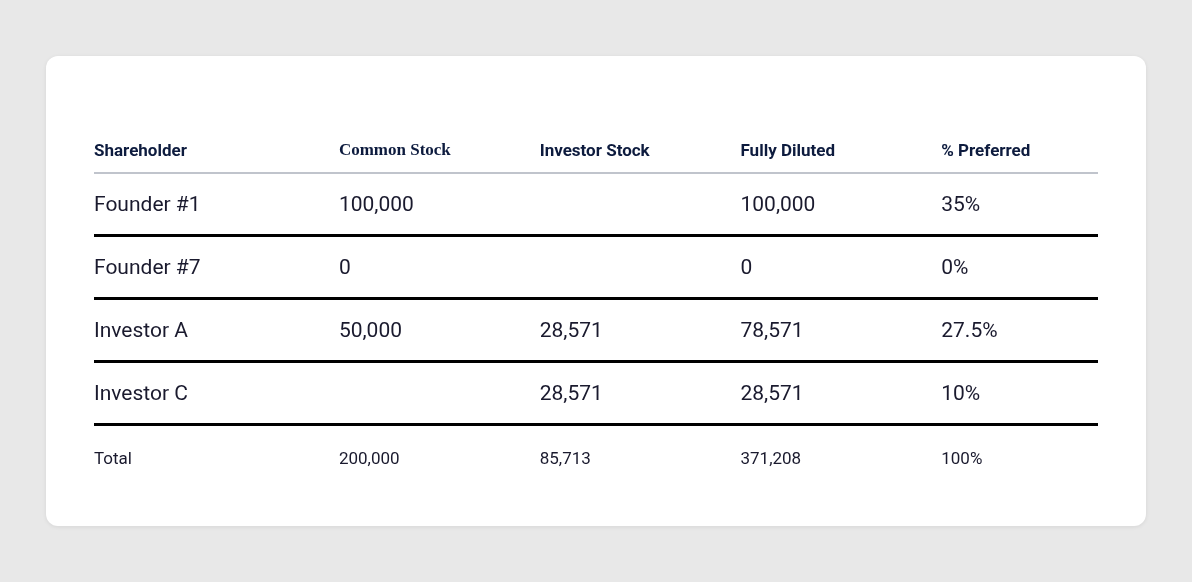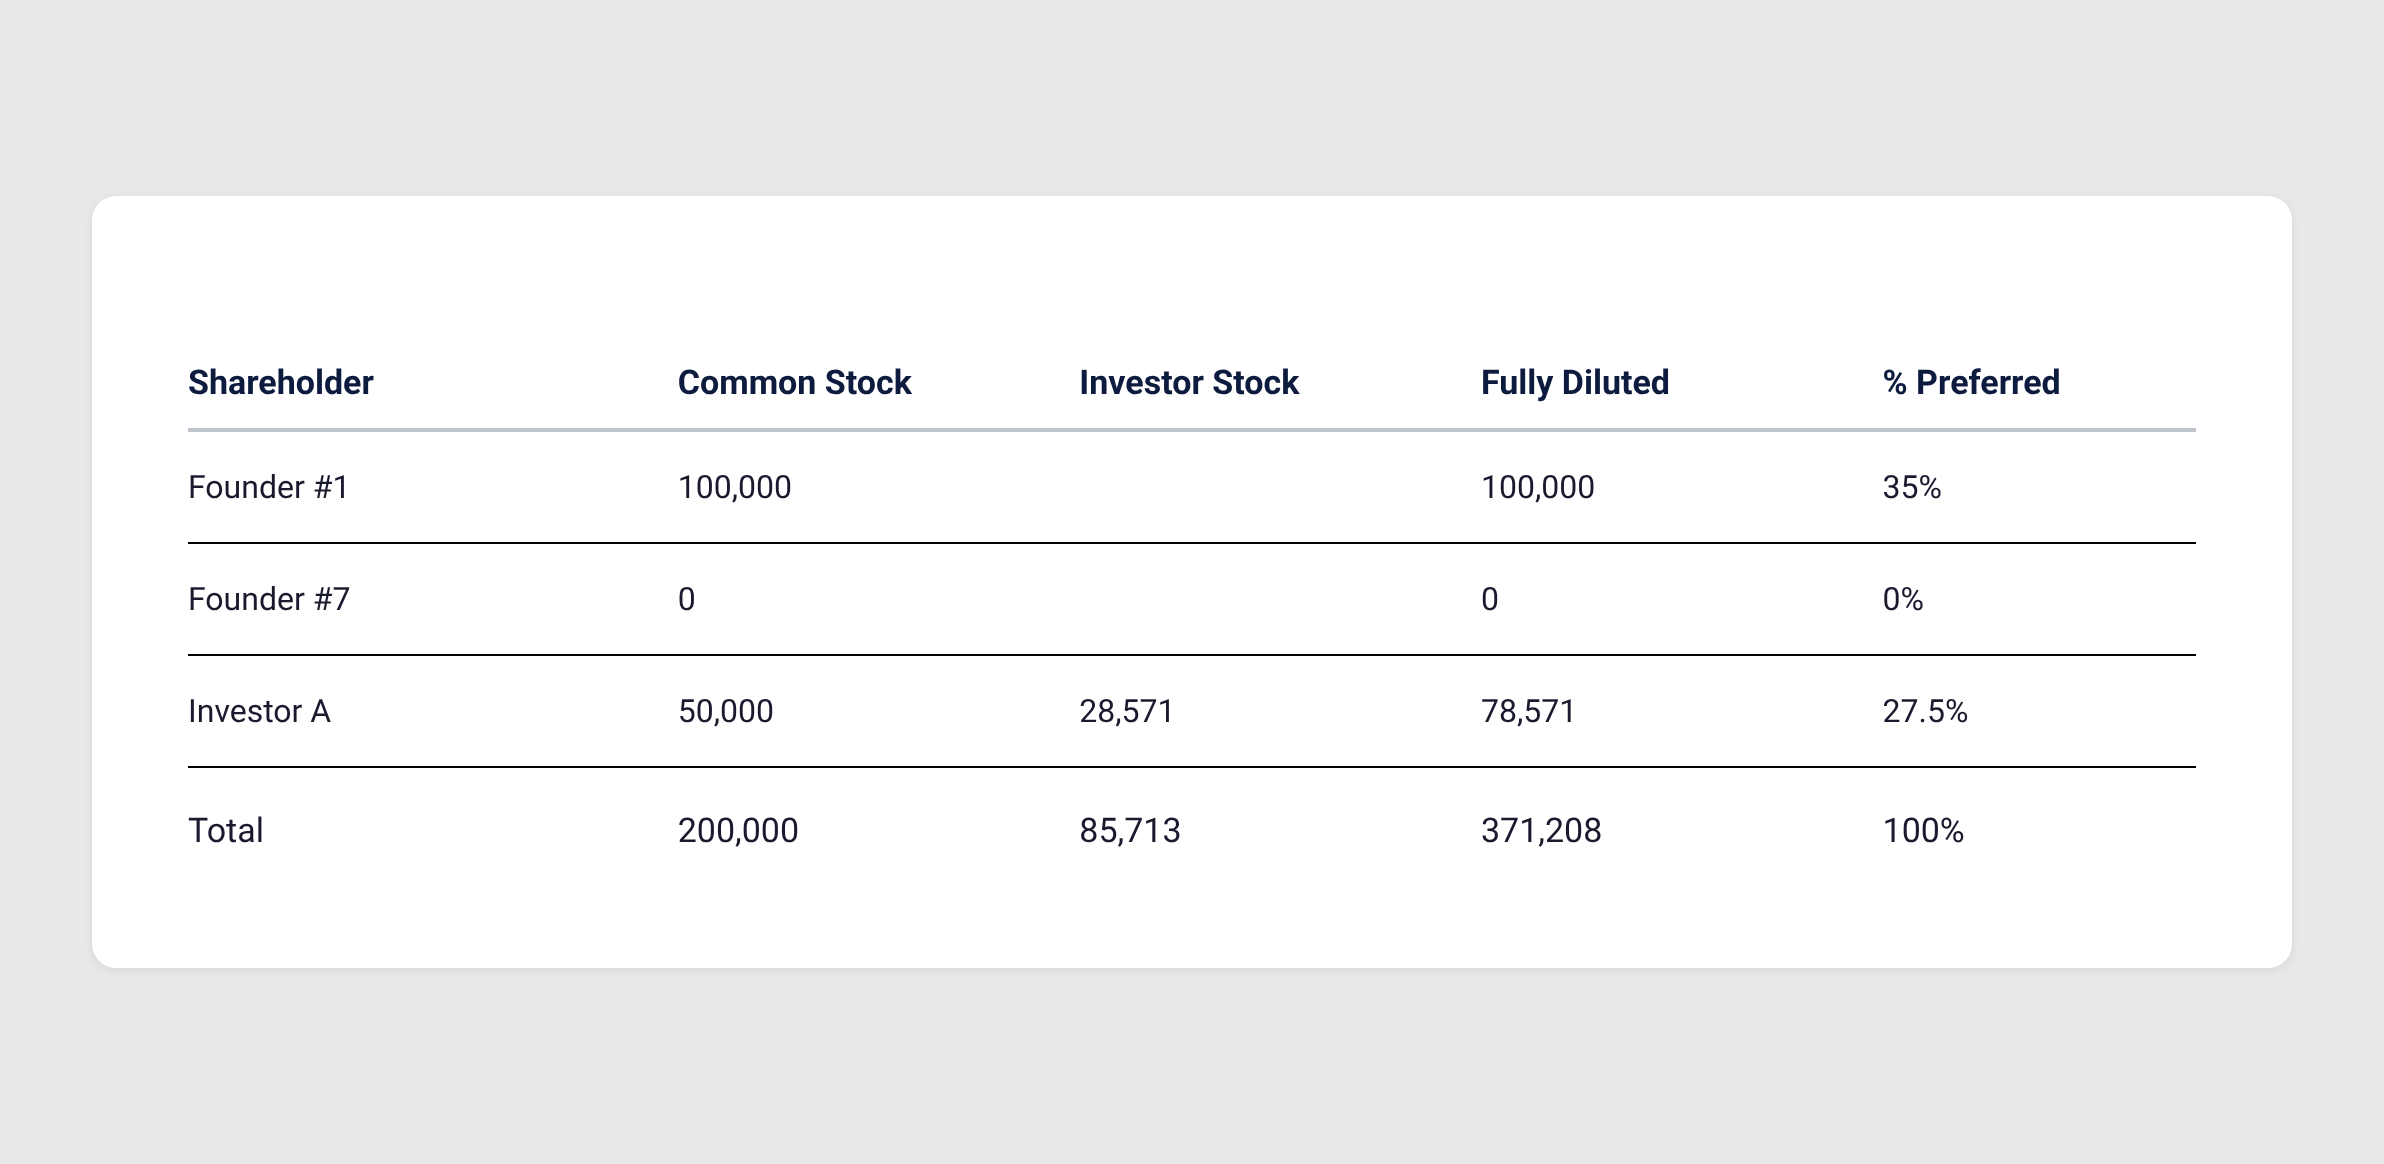--- a/index.html
+++ b/index.html
@@ -40,38 +40,38 @@
       padding-bottom: 12px;
       border-bottom: 2px solid #c0c4cc;
     }
 
     thead th:not(:first-child) {
       padding-left: 24px;
     }
 
     tbody td {
       padding: 18px 0;
-      font-size: 16px;
+      font-size: 21px;
       color: #1a1a2e;
-      border-bottom: 1px solid #000000;
+      border-bottom: 3px solid #000000;
     }
 
     tbody td:not(:first-child) {
       padding-left: 24px;
     }
 
     tbody tr:last-child td {
       border-bottom: none;
       font-weight: 400;
       font-size: 17px;
       padding-top: 22px;
     }
 
     .col-shareholder { width: 22%; }
-    .col-common { width: 20%; }
+    .col-common { width: 20%; font-family: Liberation Serif, serif; }
     .col-preferred { width: 20%; }
     .col-diluted { width: 20%; }
     .col-ownership { width: 18%; }
   </style>
 </head>
 <body>
 
 <div class="card">
   <table>
     <thead>
@@ -99,20 +99,27 @@
           <td>0%</td>
         </tr>
         <tr>
           <td>Investor A</td>
           <td>50,000</td>
           <td>28,571</td>
           <td>78,571</td>
           <td>27.5%</td>
         </tr>
         <tr>
+          <td>Investor C</td>
+          <td></td>
+          <td>28,571</td>
+          <td>28,571</td>
+          <td>10%</td>
+        </tr>
+        <tr>
           <td>Total</td>
           <td>200,000</td>
           <td>85,713</td>
           <td>371,208</td>
           <td>100%</td>
         </tr>
       </tbody>
   </table>
 </div>
 

